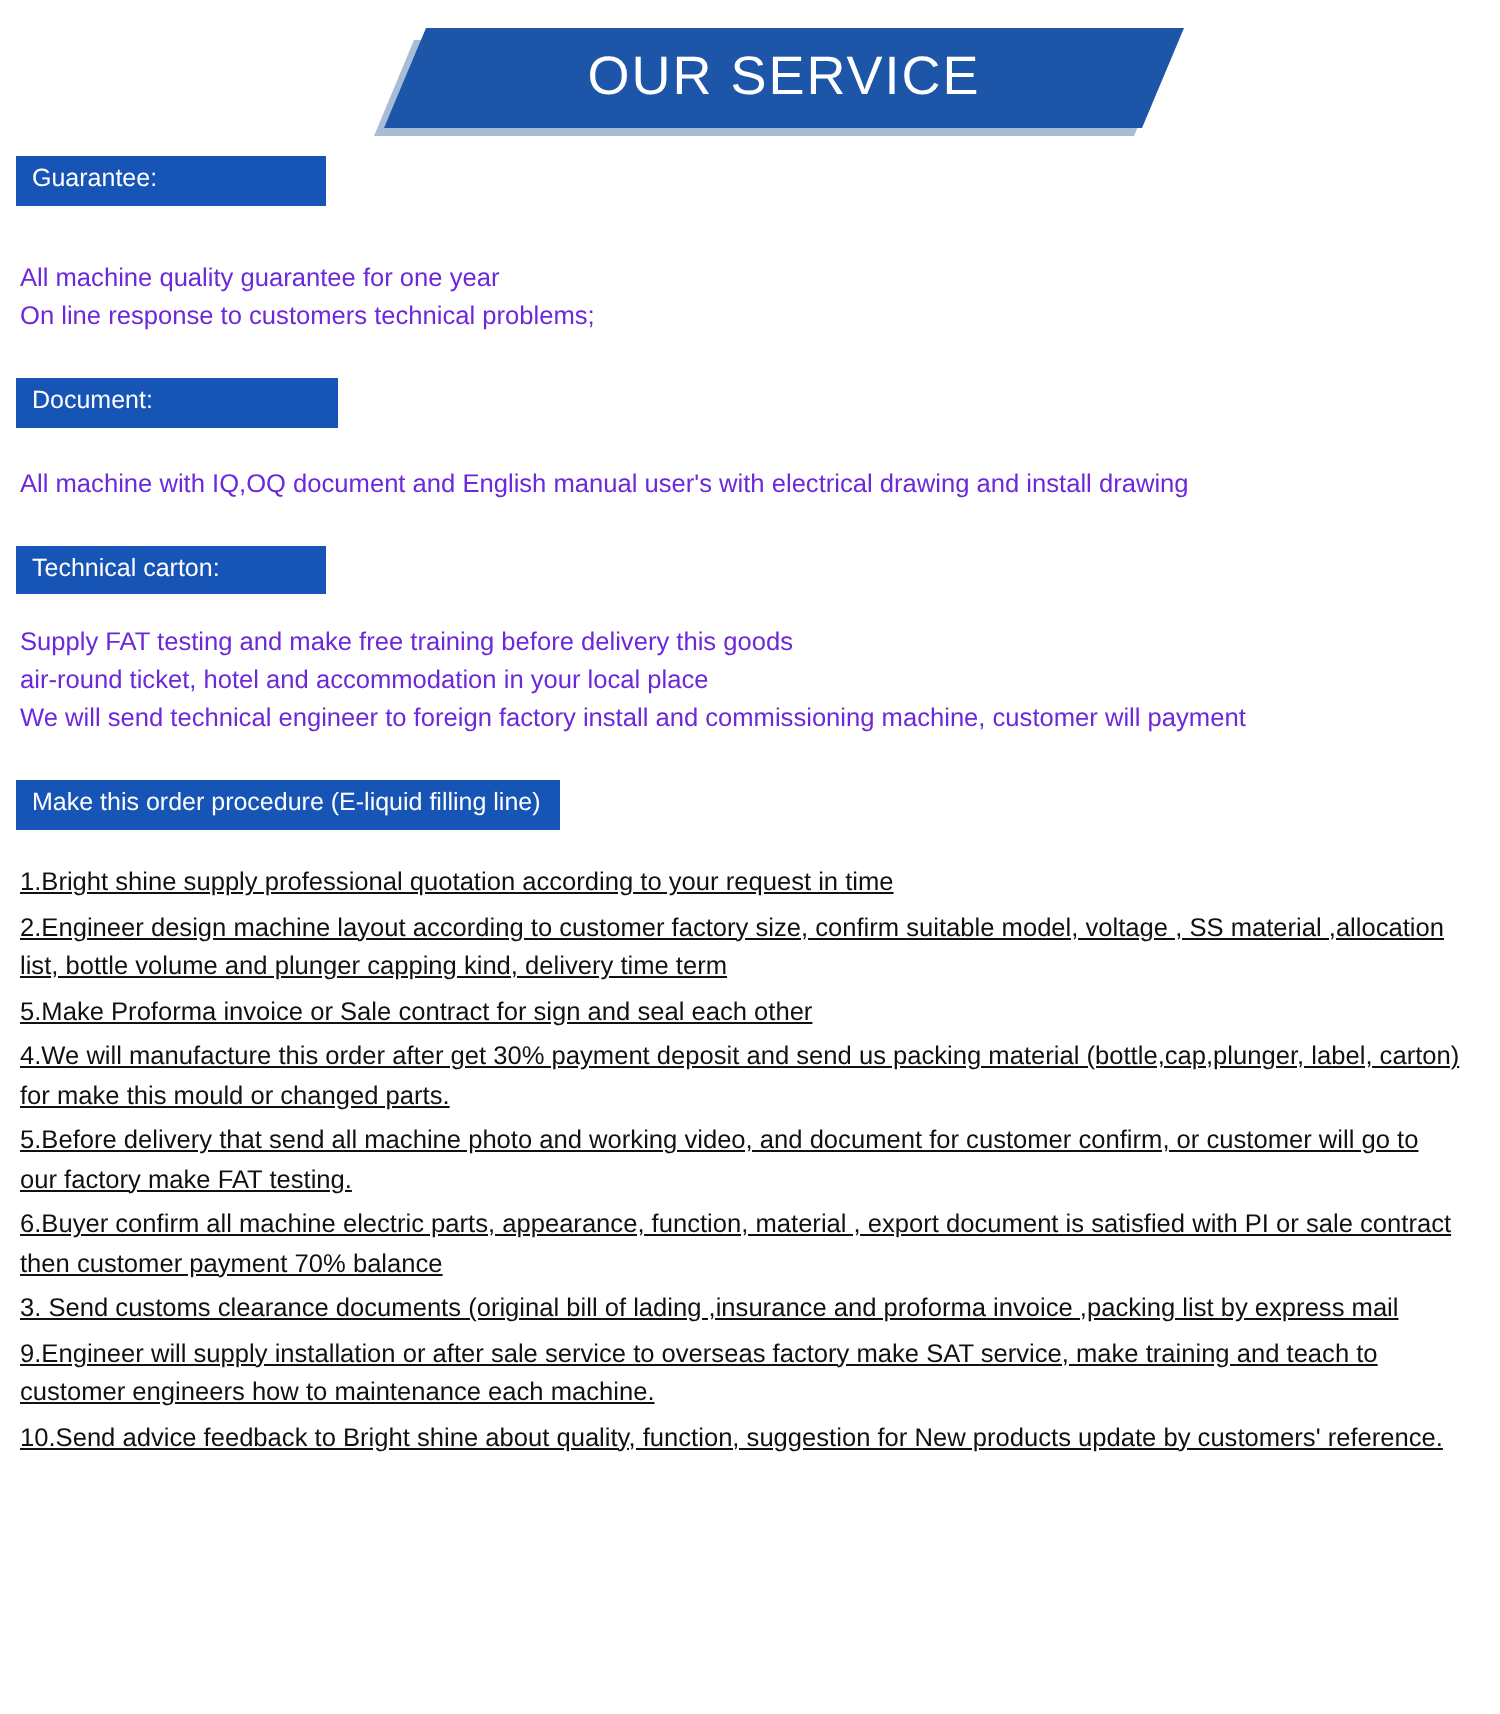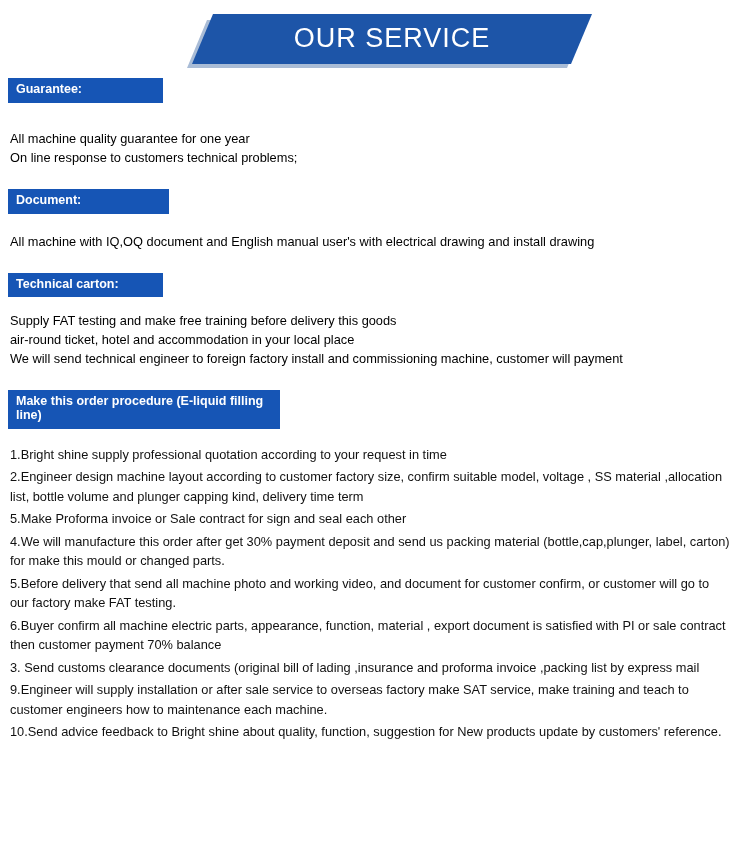--- a/index.html
+++ b/index.html
@@ -65,45 +65,46 @@
     padding: 5px 8px 6px 8px;
     display: inline-block;
     box-sizing: border-box;
     line-height: 1.1;
   }
   .sec-head.w-guarantee { width: 155px; }
   .sec-head.w-document { width: 161px; }
   .sec-head.w-support  { width: 155px; }
   .sec-head.w-procedure{ width: 272px; }
 
-  .sec-head-row { padding-left: 8px; font-weight: bold; }
+  .sec-head-row { padding-left: 8px; }
 
   .body-text {
     font-size: 12.8px;
     line-height: 19px;
-    color: #000000;
+    color: #6d28d9;
     padding-left: 10px;
     padding-right: 28px;
   }
 
   .gap-a { height: 26px; }
   .gap-b { height: 18px; }
   .gap-c { height: 22px; }
   .gap-d { height: 14px; }
   .gap-e { height: 16px; }
   .gap-f { height: 22px; }
 
   .line { display: block; }
 
   .proc-list {
     font-size: 12.8px;
     line-height: 19.5px;
     color: #111111;
     padding-left: 10px;
     padding-right: 20px;
+    text-decoration: underline;
   }
   .proc-item { margin: 0 0 3px 0; }
 </style>
 </head>
 <body>
 
 <div class="page">
 
   <div class="banner-wrap">
     <div class="banner-shadow"></div>

